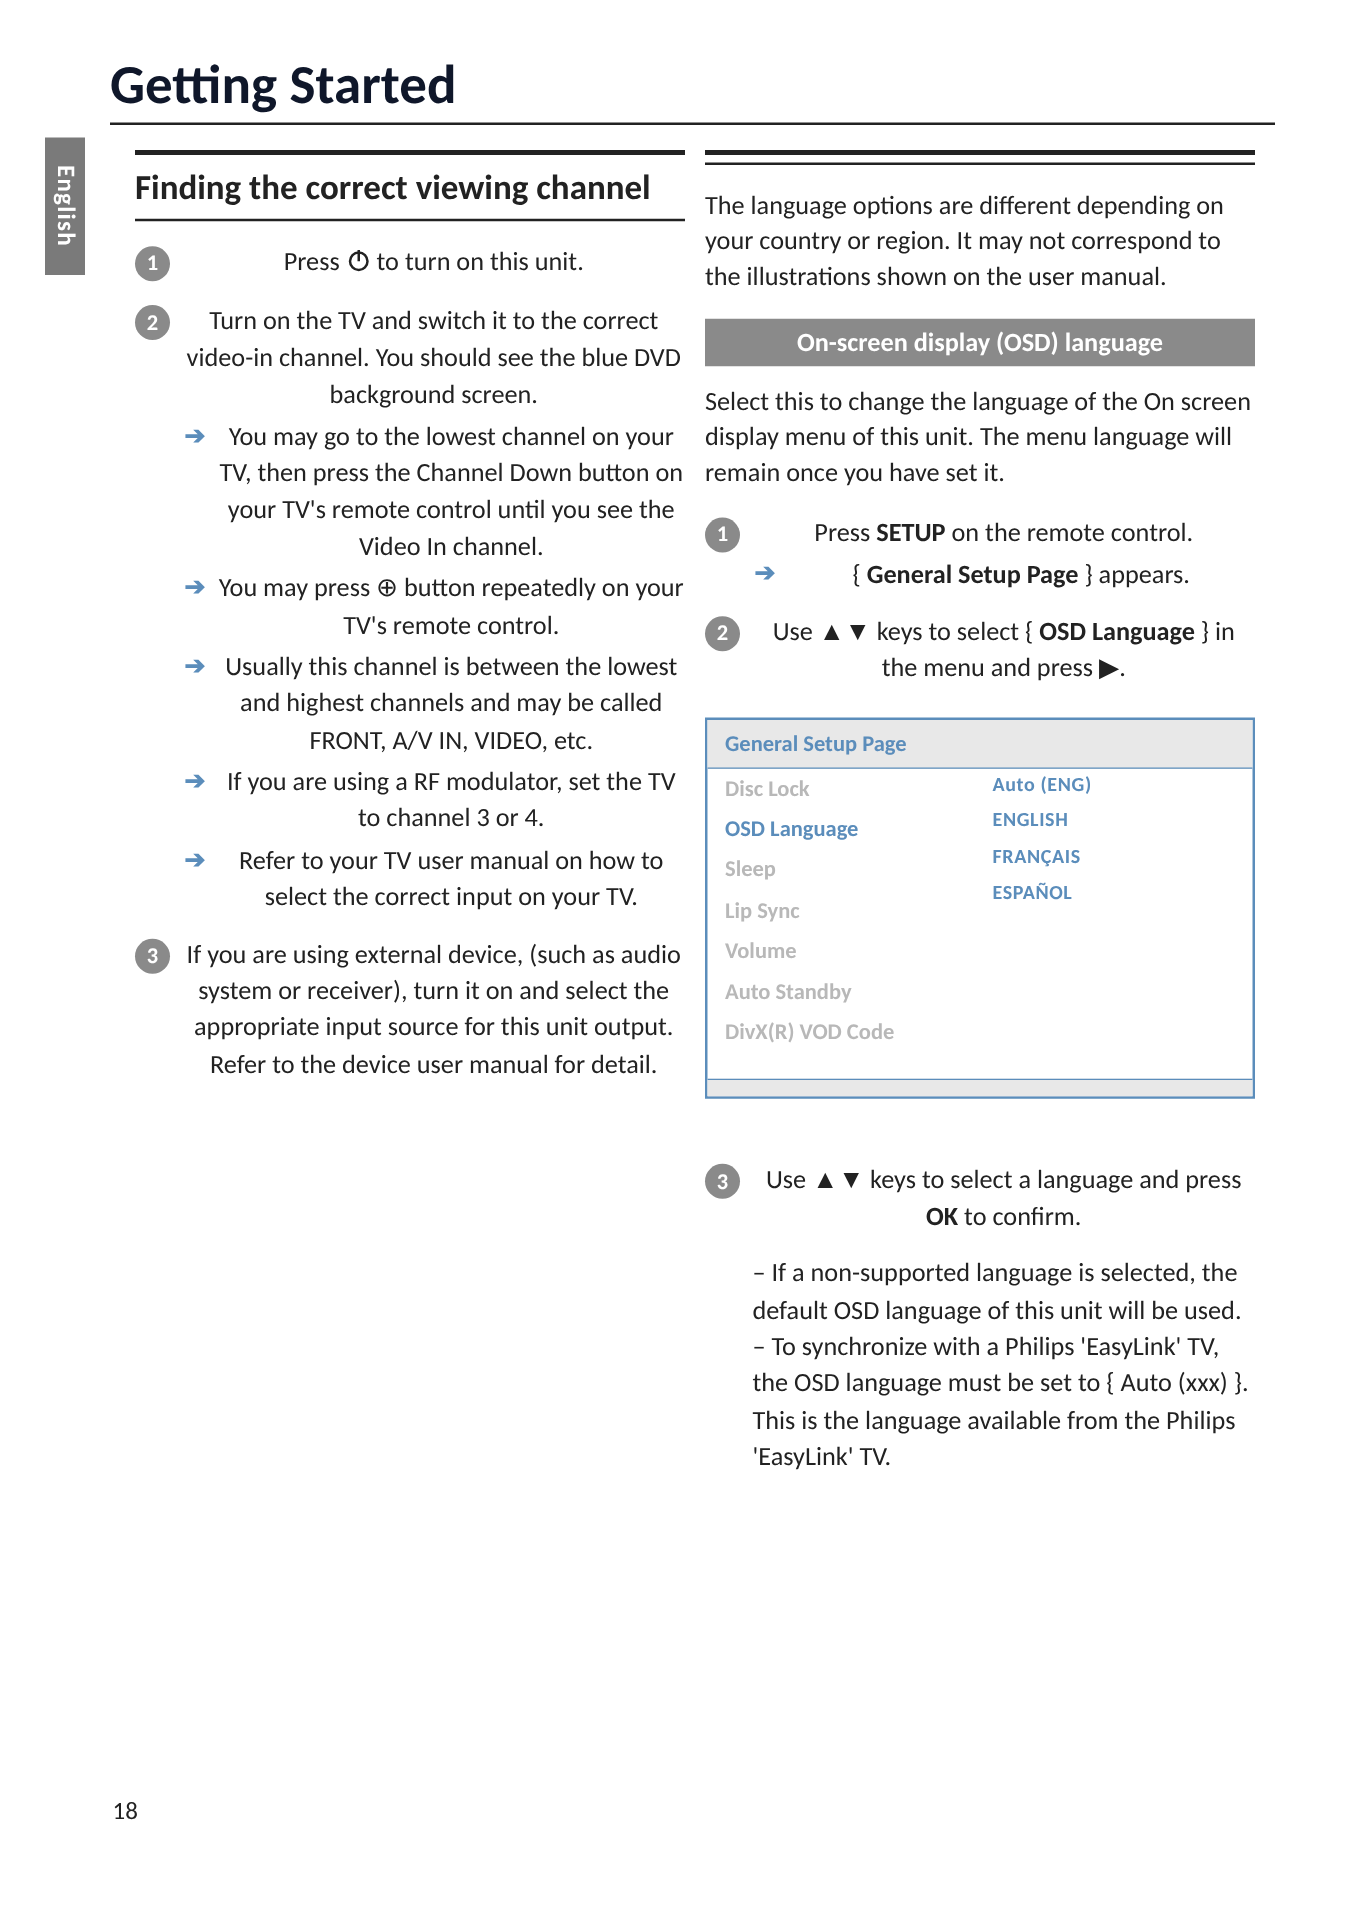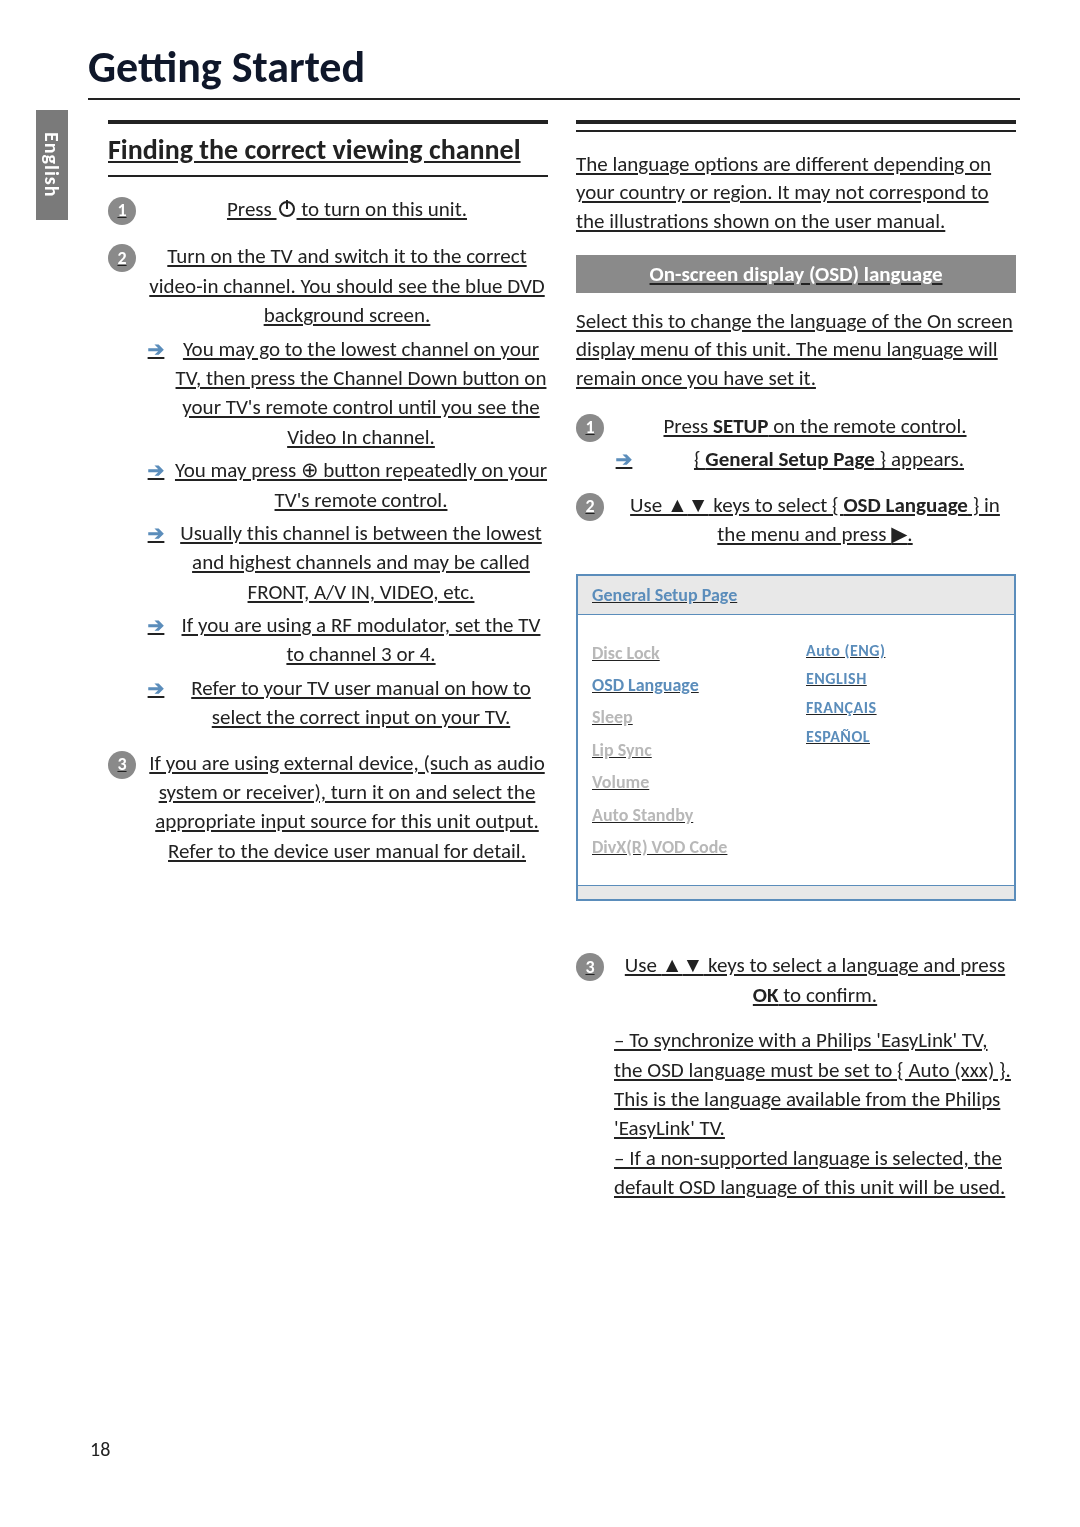--- a/index.html
+++ b/index.html
@@ -30,23 +30,22 @@
   }
   .title-rule {
     border: none;
     border-bottom: 2px solid #222;
     margin-left: 38px;
     margin-right: 0;
     margin-bottom: 20px;
   }
   .cols {
     display: flex;
-    gap: 28px;
+    gap: 16px;
     margin-left: 58px;
-    text-decoration: underline;
   }
   .col { width: 440px; }
   .sec-rule-top { border-top: 4px solid #222; margin-bottom: 6px; }
   .sec-rule-bot { border-top: 2px solid #222; margin-top: 6px; margin-bottom: 18px; }
   .sec-heading {
     font-size: 28px;
     font-weight: bold;
     line-height: 1.25;
     padding: 2px 0;
   }
@@ -96,21 +95,21 @@
     background: #fff;
   }
   .osd-header {
     background: #e8e8e8;
     color: #5b8dbb;
     font-weight: bold;
     font-size: 18px;
     padding: 8px 14px;
     border-bottom: 1px solid #5b8dbb;
   }
-  .osd-body { padding: 22px 14px 22px 14px; display: flex; gap: 24px; }
+  .osd-body { padding: 0 14px 22px 14px; display: flex; gap: 24px; }
   .osd-left { width: 190px; }
   .osd-right { flex: 1; }
   .osd-item { font-size: 18px; line-height: 1.8; color: #b8b8b8; font-weight: 600; }
   .osd-item.sel { color: #5b8dbb; }
   .osd-opt { font-size: 16px; line-height: 1.8; color: #5b8dbb; font-weight: 600; letter-spacing: 0.5px; }
   .osd-opt.bold { font-weight: bold; }
   .osd-foot { height: 14px; background: #e8e8e8; border-top: 1px solid #5b8dbb; }
   .notes-head { font-weight: bold; font-size: 21px; margin-bottom: 4px; margin-left: 38px; }
   .notes-body { font-size: 21px; line-height: 1.4; margin-left: 38px; }
   .pgnum { position: absolute; bottom: 66px; left: 90px; font-size: 20px; }
@@ -234,21 +233,21 @@
       <ul class="step-list">
         <li class="step">
           <span class="step-num">3</span>
           <span class="step-body">
             <span>Use </span><span class="tri-up"></span><span class="tri-down"></span><span> keys to select a language and press </span><span class="bold">OK</span><span> to confirm.</span>
           </span>
         </li>
       </ul>
 
       <div class="notes-body">
+        <div>–  If a non-supported language is selected, the default OSD language of this unit will be used.</div>
         <div>–  To synchronize with a Philips 'EasyLink' TV, the OSD language must be set to { Auto (xxx) }. This is the language available from the Philips 'EasyLink' TV.</div>
-        <div>–  If a non-supported language is selected, the default OSD language of this unit will be used.</div>
       </div>
 
     </div>
   </div>
 
   <div class="pgnum">18</div>
 </div>
 
 </body></html>

